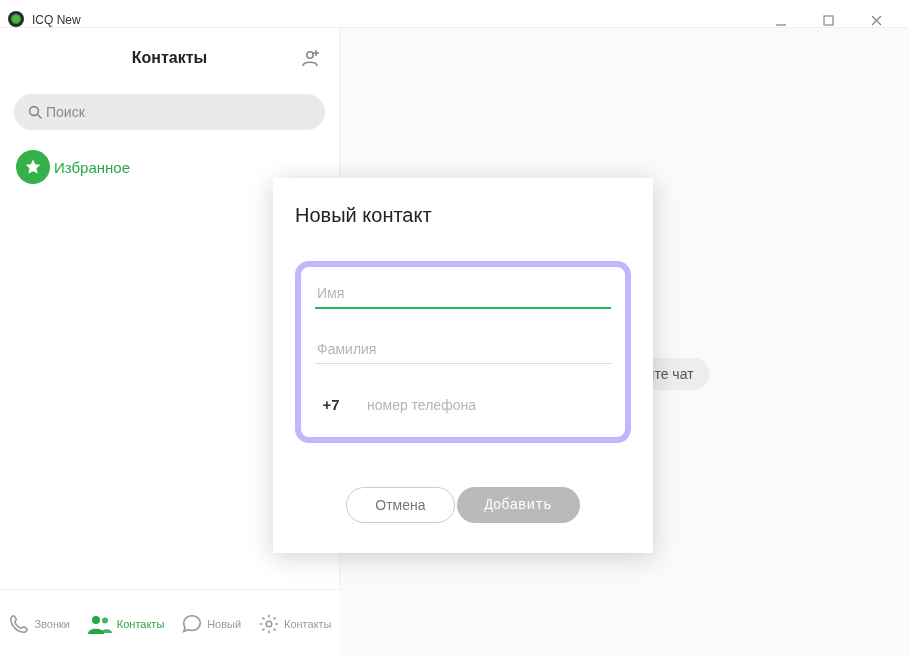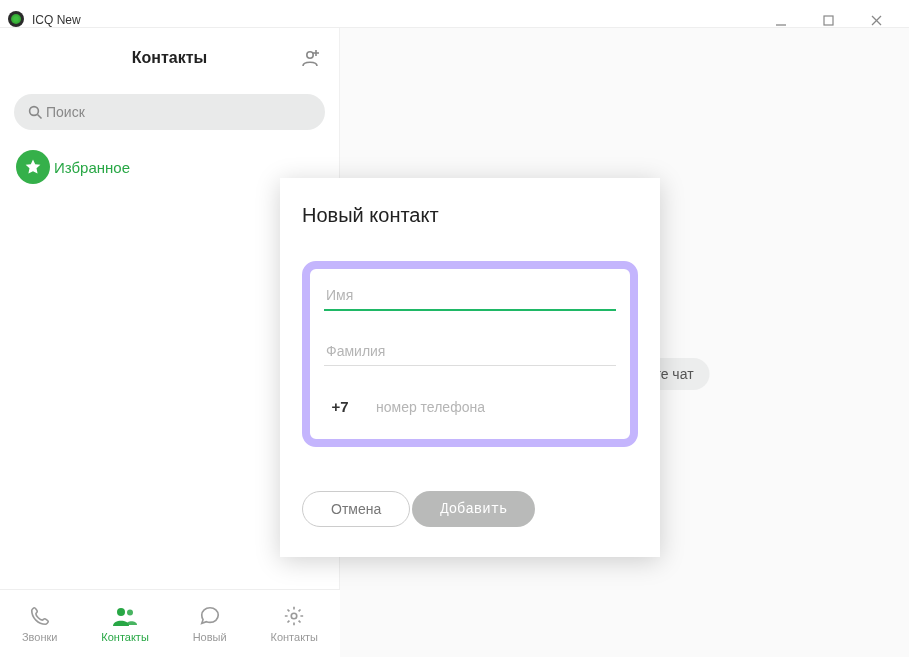--- a/index.html
+++ b/index.html
@@ -22,44 +22,44 @@
 
   .search-bar { margin: 6px 14px; background: #e9eaea; border-radius: 18px; height: 36px; display: flex; align-items: center; padding: 0 14px; gap: 3px; }
   .search-icon { color: #888; font-size: 15px; }
   .search-text { color: #888; font-size: 14px; }
 
   .fav-row { display: flex; align-items: center; padding: 14px 16px; gap: 4px; }
   .fav-circle { width: 34px; height: 34px; border-radius: 50%; background: #35b04a; display: flex; align-items: center; justify-content: center; color: #fff; font-size: 18px; }
   .fav-label { color: #28a745; font-size: 15px; }
 
   .bottom-nav { position: absolute; bottom: 0; left: 0; width: 340px; height: 68px; display: flex; align-items: center; justify-content: space-around; border-top: 1px solid #eee; background: #fff; }
-  .nav-item { display: flex; flex-direction: column; align-items: center; gap: 4px; color: #9a9a9a; font-size: 11px; }
+  .nav-item { display: flex; flex-direction: row; align-items: center; gap: 4px; color: #9a9a9a; font-size: 11px; }
   .nav-item.active { color: #28a745; }
   .nav-icon { font-size: 20px; }
 
   .main-panel { flex: 1; background: #fafafa; position: relative; display: flex; align-items: center; justify-content: center; }
   .chip { background: #eceded; border-radius: 18px; padding: 8px 16px; font-size: 14px; color: #555; position: absolute; left: 50%; top: 330px; transform: translateX(-10%); }
 
-  .overlay { position: absolute; left: 16px; top: 28px; width: 829px; height: calc(100% - 28px); background: rgba(0,0,0,0.0); pointer-events: none; }
+  .overlay { position: absolute; left: 9px; top: 28px; width: 829px; height: calc(100% - 28px); background: rgba(0,0,0,0.0); pointer-events: none; }
   .modal { position: absolute; left: 264px; top: 150px; width: 380px; background: #fff; box-shadow: 0 4px 24px rgba(0,0,0,0.18); padding: 26px 22px 30px 22px; pointer-events: auto; }
   .modal-title { font-size: 20px; color: #222; margin-bottom: 34px; }
 
-  .fields-highlight { border: 8px solid #c4b5fd; border-radius: 14px; padding: 12px 14px 18px 14px; margin-bottom: 44px; }
+  .fields-highlight { border: 6px solid #c4b5fd; border-radius: 14px; padding: 12px 14px 18px 14px; margin-bottom: 44px; }
 
   .field { margin-bottom: 26px; }
   .field-input { width: 100%; border: none; border-bottom: 1px solid #ddd; font-size: 14px; padding: 6px 2px; color: #333; outline: none; background: transparent; }
   .field-input::placeholder { color: #b5b5b5; }
   .field-input.active { border-bottom: 2px solid #1fb866; }
 
   .phone-row { display: flex; align-items: center; gap: 18px; }
   .country-code { font-size: 15px; color: #333; font-weight: bold; padding: 6px 4px; min-width: 32px; text-align: center; }
   .phone-input { flex: 1; border: none; font-size: 14px; padding: 6px 2px; color: #333; outline: none; background: transparent; }
   .phone-input::placeholder { color: #b5b5b5; }
 
-  .modal-buttons { display: flex; gap: 2px; }
+  .modal-buttons { display: flex; justify-content: center; gap: 2px; }
   .btn { border-radius: 22px; padding: 9px 28px; font-size: 14px; border: none; cursor: pointer; }
   .btn-cancel { background: #fff; border: 1px solid #ccc; color: #777; }
   .btn-add { background: #b9bab9; color: #fff; font-family: Liberation Mono, monospace; }
 
   svg { display: block; }
 </style>
 </head>
 <body>
 
 <div class="titlebar">

